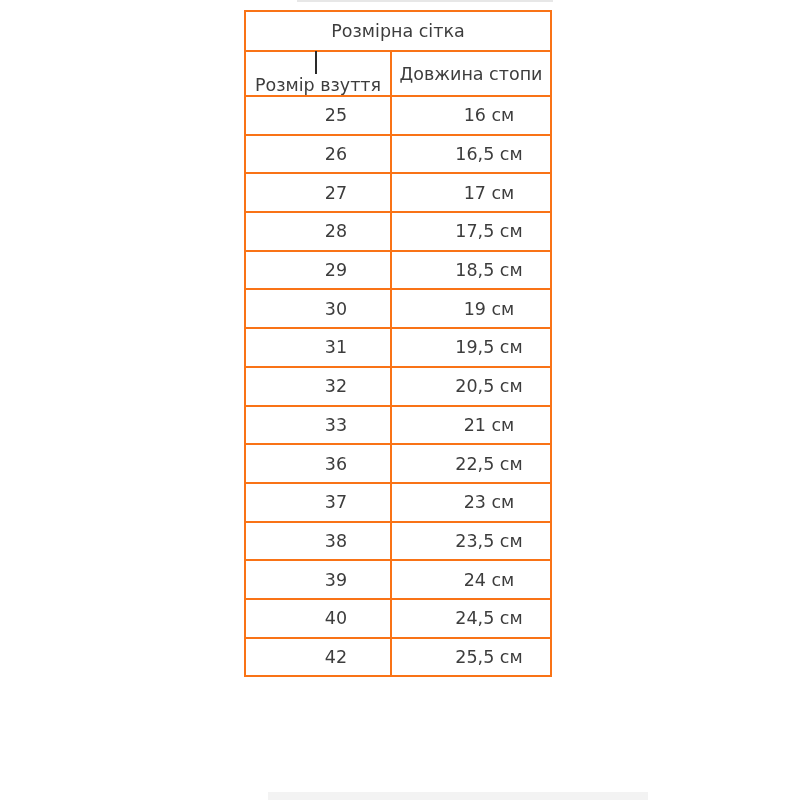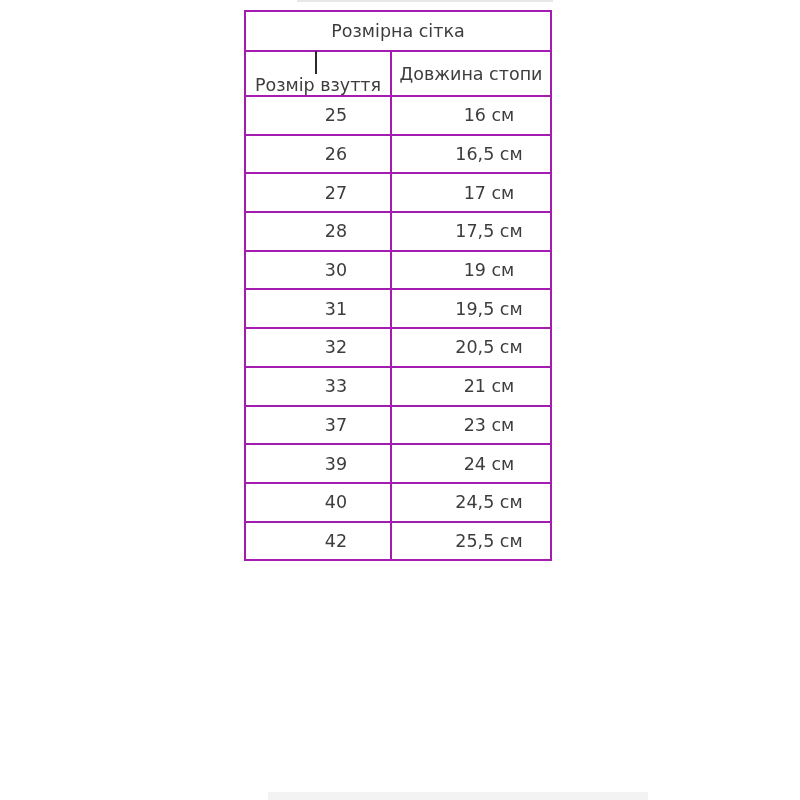--- a/index.html
+++ b/index.html
@@ -39,21 +39,21 @@
     left: 244px;
     top: 10px;
     width: 306px;
     border-collapse: collapse;
     table-layout: fixed;
     color: #3d3d3d;
     font-size: 17.5px;
   }
   table.size-grid th,
   table.size-grid td {
-    border: 2px solid #a21caf;
+    border: 2px solid #f97316;
     text-align: center;
     vertical-align: middle;
     padding: 0;
     font-weight: normal;
   }
   tr.title-row th   { height: 38px; }
   tr.header-row th  { height: 36px; }
   tr.data-row td    { height: 36.7px; padding-left: 36px; }
   col.col-size   { width: 146px; }
   col.col-length { width: 160px; }
@@ -111,38 +111,50 @@
         </tr>
         <tr class="data-row">
           <td>27</td>
           <td>17 см</td>
         </tr>
         <tr class="data-row">
           <td>28</td>
           <td>17,5 см</td>
         </tr>
         <tr class="data-row">
+          <td>29</td>
+          <td>18,5 см</td>
+        </tr>
+        <tr class="data-row">
           <td>30</td>
           <td>19 см</td>
         </tr>
         <tr class="data-row">
           <td>31</td>
           <td>19,5 см</td>
         </tr>
         <tr class="data-row">
           <td>32</td>
           <td>20,5 см</td>
         </tr>
         <tr class="data-row">
           <td>33</td>
           <td>21 см</td>
         </tr>
         <tr class="data-row">
+          <td>36</td>
+          <td>22,5 см</td>
+        </tr>
+        <tr class="data-row">
           <td>37</td>
           <td>23 см</td>
+        </tr>
+        <tr class="data-row">
+          <td>38</td>
+          <td>23,5 см</td>
         </tr>
         <tr class="data-row">
           <td>39</td>
           <td>24 см</td>
         </tr>
         <tr class="data-row">
           <td>40</td>
           <td>24,5 см</td>
         </tr>
         <tr class="data-row">

